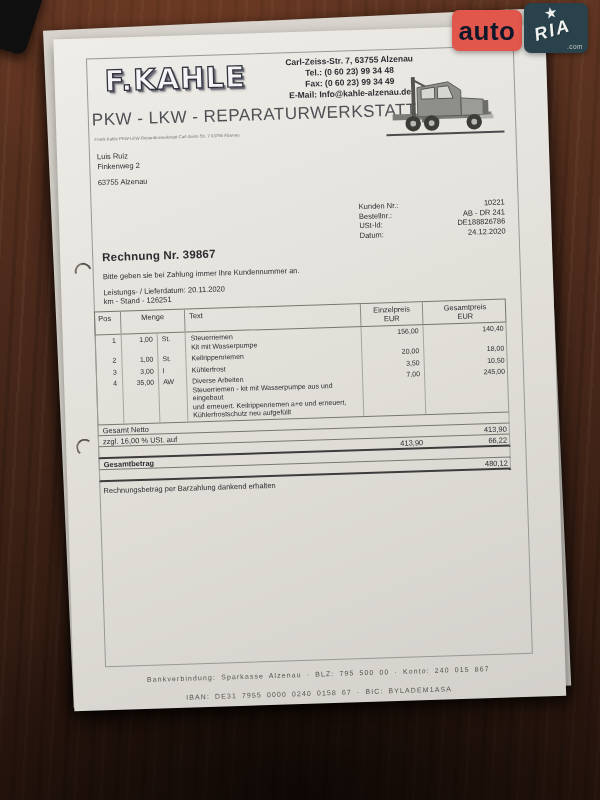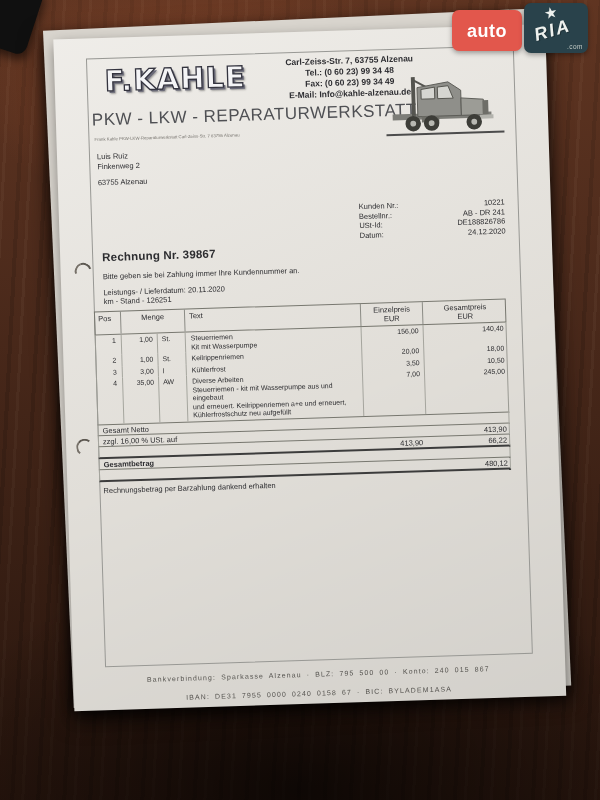--- a/index.html
+++ b/index.html
@@ -73,21 +73,21 @@
   .bold{font-weight:bold;}
   .payment-note{margin-top:4px;padding-left:4px;font-size:7.5px;}
   
   .bank-footer{position:absolute;left:32px;top:633px;width:426px;text-align:center;color:#55534f;font-size:7px;letter-spacing:1.1px;word-spacing:2px;line-height:19px;}
   
   .punch{position:absolute;width:13px;height:13px;border-radius:50%;border:2.5px solid transparent;border-top-color:#4f4a43;border-left-color:#6b655d;opacity:.9;}
   .punch1{left:14px;top:224px;transform:rotate(28deg);}
   .punch2{left:10px;top:400px;transform:rotate(-6deg);}
   
   .badge-auto{position:absolute;left:452px;top:10px;width:70px;height:41px;background:#e2574c;border-radius:7px;display:flex;align-items:center;justify-content:center;box-shadow:0 2px 5px rgba(0,0,0,.35);}
-  .badge-auto span{color:#ffffff;font-size:18px;font-weight:bold;letter-spacing:.5px;line-height:1;}
+  .badge-auto span{color:#0f172a;font-size:26px;font-weight:bold;letter-spacing:.5px;line-height:1;}
   .badge-ria{position:absolute;left:524px;top:3px;width:64px;height:50px;background:#29424b;border-radius:7px;box-shadow:0 2px 5px rgba(0,0,0,.35);overflow:hidden;}
   .ria-star{position:absolute;left:20px;top:1px;font-size:15px;color:#eef1ee;transform:rotate(-12deg);}
   .ria-text{position:absolute;left:10px;top:17px;font-size:18px;font-weight:bold;font-style:italic;color:#eef1ee;transform:rotate(-16deg);letter-spacing:2px;text-shadow:1px 1px 0 rgba(0,0,0,.3);}
   .ria-com{position:absolute;right:5px;bottom:3px;font-size:6.5px;color:#c3cbc6;letter-spacing:.5px;}
 </style>
 </head>
 <body>
 
 <div class="dark-object"></div>
 <div class="back-sheet"></div>

